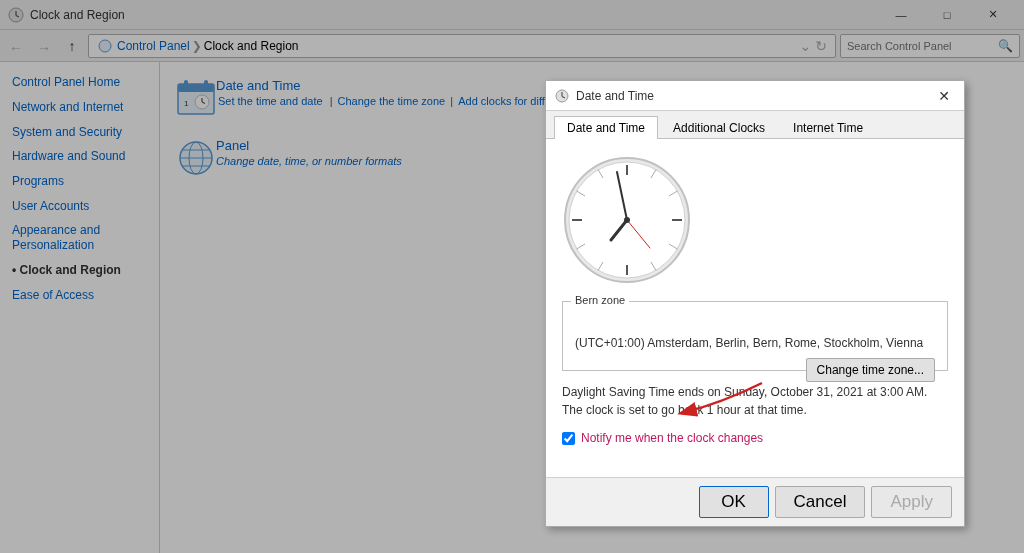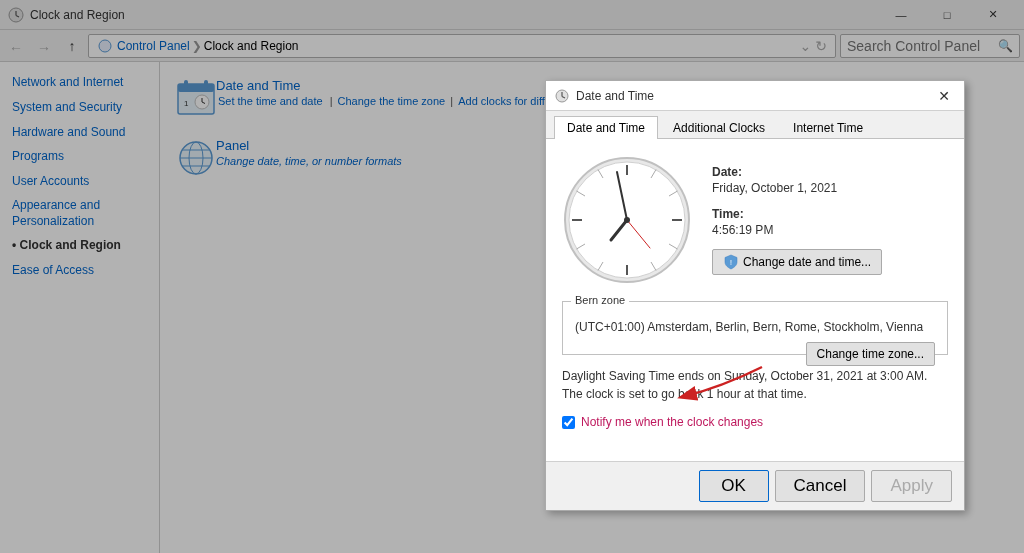--- a/index.html
+++ b/index.html
@@ -56,21 +56,21 @@
       width: 180px;
       height: 24px;
       border: 1px solid #b0b0b0;
       border-radius: 2px;
       display: flex;
       align-items: center;
       padding: 0 6px;
       background: white;
     }
     .search-box input {
-      border: none; outline: none; font-size: 14px; width: 100%;
+      border: none; outline: none; font-size: 11px; width: 100%;
       background: transparent;
     }
 
     
     .main-container {
       display: flex;
       height: calc(553px - 62px);
     }
 
     
@@ -256,21 +256,21 @@
       left: 8px;
       background: white;
       padding: 0 4px;
       font-size: 11px;
       color: #333;
     }
     .timezone-value {
       font-size: 12px;
       color: #333;
       margin-bottom: 8px;
-      margin-top: 4px;
+      margin-top: 20px;
     }
     .timezone-change-btn {
       padding: 4px 10px;
       background: #e1e1e1;
       border: 1px solid #aaa;
       cursor: pointer;
       font-size: 12px;
       border-radius: 2px;
       float: right;
     }
@@ -348,20 +348,23 @@
   </div>
   <div class="search-box">
     <input type="text" placeholder="Search Control Panel" style="">
     <span style="color:#aaa;font-size:12px;">🔍</span>
   </div>
 </div>
 
 <div class="main-container">
 
   <div class="sidebar">
+    <div class="sidebar-item">
+      <span>Control Panel Home</span>
+    </div>
     <div class="sidebar-item">
       <span>Network and Internet</span>
     </div>
     <div class="sidebar-item">
       <span>System and Security</span>
     </div>
     <div class="sidebar-item">
       <span>Hardware and Sound</span>
     </div>
     <div class="sidebar-item">
@@ -466,33 +469,20 @@
 
           <line x1="65" y1="65" x2="49" y2="85" stroke="#333" stroke-width="3" stroke-linecap="round"></line>
 
           <line x1="65" y1="65" x2="55" y2="17" stroke="#333" stroke-width="2" stroke-linecap="round"></line>
 
           <line x1="65" y1="65" x2="88" y2="93" stroke="#cc2222" stroke-width="1" stroke-linecap="round"></line>
 
           <circle cx="65" cy="65" r="3" fill="#333"></circle>
         </svg>
 
-        <div class="clock-info">
-          <div class="label">Date:</div>
-          <div class="value">Friday, October 1, 2021</div>
-          <div class="label">Time:</div>
-          <div class="value">4:56:19 PM</div>
-          <button class="change-btn">
-            <svg width="16" height="16" viewBox="0 0 16 16">
-              <path d="M8 1 L14 3.5 L14 8 C14 11.5 11 13.5 8 15 C5 13.5 2 11.5 2 8 L2 3.5 Z" fill="#5b9bd5" stroke="#3a7fc1" stroke-width="0.5"></path>
-              <text x="8" y="11" text-anchor="middle" font-size="7" fill="white">!</text>
-            </svg>
-            <span>Change date and time...</span>
-          </button>
-        </div>
       </div>
 
       <div class="timezone-section">
         <span class="timezone-label">Bern zone</span>
         <div style="display:flex; align-items:center; justify-content:space-between; margin-top:6px;">
           <div class="timezone-value">(UTC+01:00) Amsterdam, Berlin, Bern, Rome, Stockholm, Vienna</div>
         </div>
         <div style="text-align:right;">
           <button class="timezone-change-btn">Change time zone...</button>
         </div>

